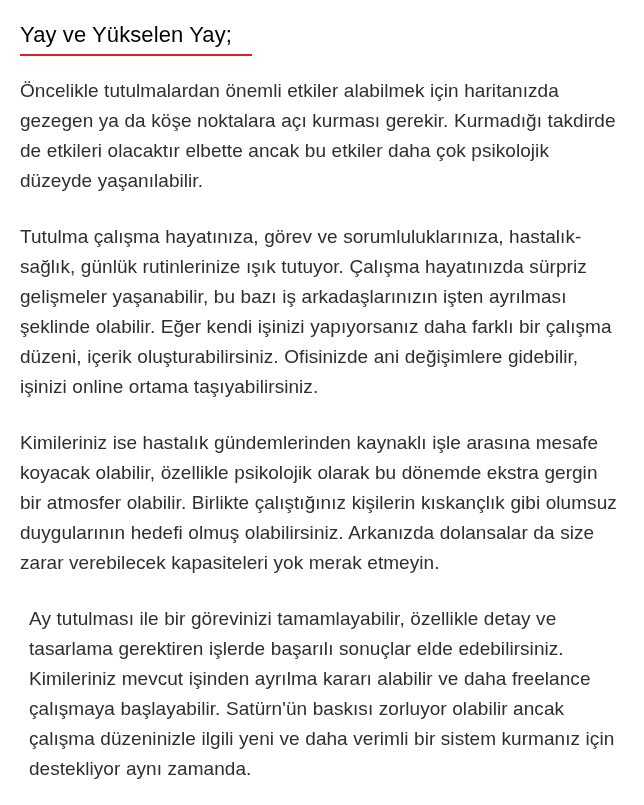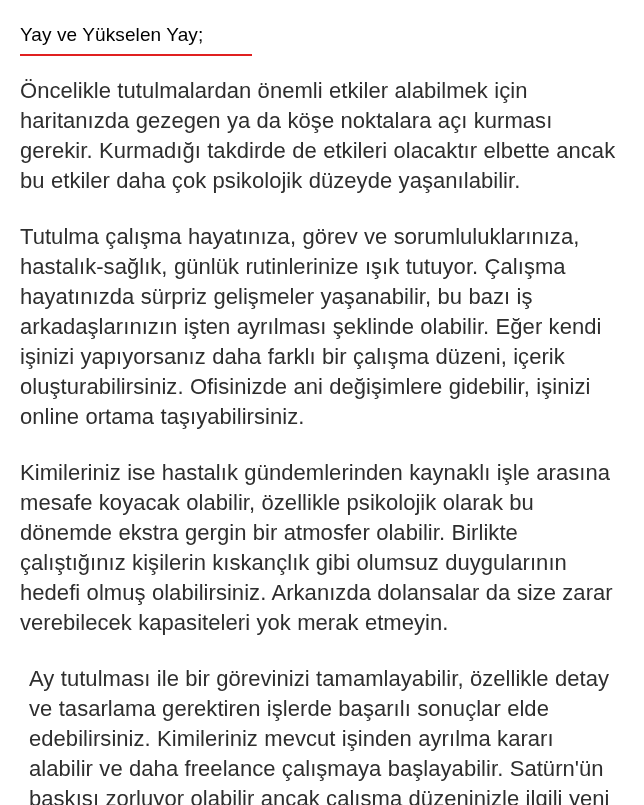--- a/index.html
+++ b/index.html
@@ -15,36 +15,36 @@
     overflow: hidden;
   }
   .page {
     box-sizing: border-box;
     width: 644px;
     height: 805px;
     padding: 22px 22px 0 20px;
     background: #ffffff;
   }
   .heading {
-    font-size: 19px;
+    font-size: 22px;
     line-height: 26px;
     color: #000000;
     font-weight: 400;
     margin: 0 0 6px 0;
     letter-spacing: 0.1px;
   }
   .rule {
     width: 232px;
     height: 2px;
     background: #e02020;
     margin: 0 0 20px 0;
     border: 0;
   }
   .para {
-    font-size: 22px;
+    font-size: 19px;
     line-height: 30px;
     color: #2e2e2e;
     margin: 0 0 26px 0;
     text-align: left;
     letter-spacing: 0.05px;
     word-spacing: 0.2px;
   }
   .para:last-child {
     margin-bottom: 0;
     margin-left: 9px;

